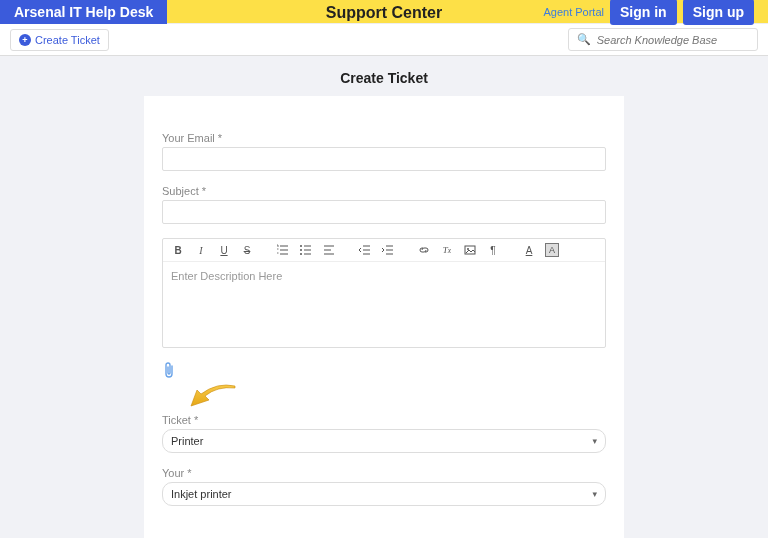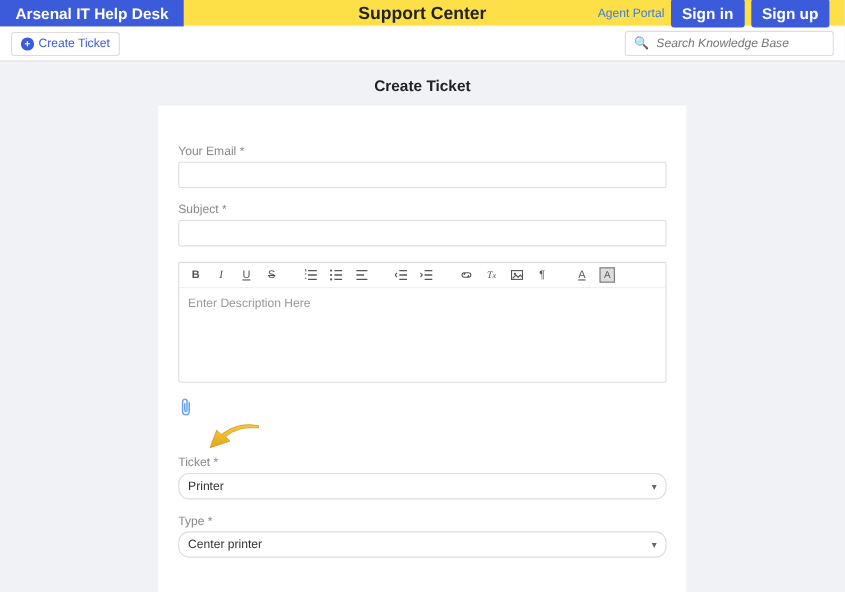--- a/index.html
+++ b/index.html
@@ -161,20 +161,20 @@
 
   <div class="fld-group">
     <label class="fld-label">Ticket *</label>
     <div class="select">
       <span>Printer</span>
       <span class="caret-down">▾</span>
     </div>
   </div>
 
   <div class="fld-group">
-    <label class="fld-label">Type *</label>
+    <label class="fld-label">Your *</label>
     <div class="select">
-      <span>Center printer</span>
+      <span>Inkjet printer</span>
       <span class="caret-down">▾</span>
     </div>
   </div>
 
 </div>
 
 </body></html>

